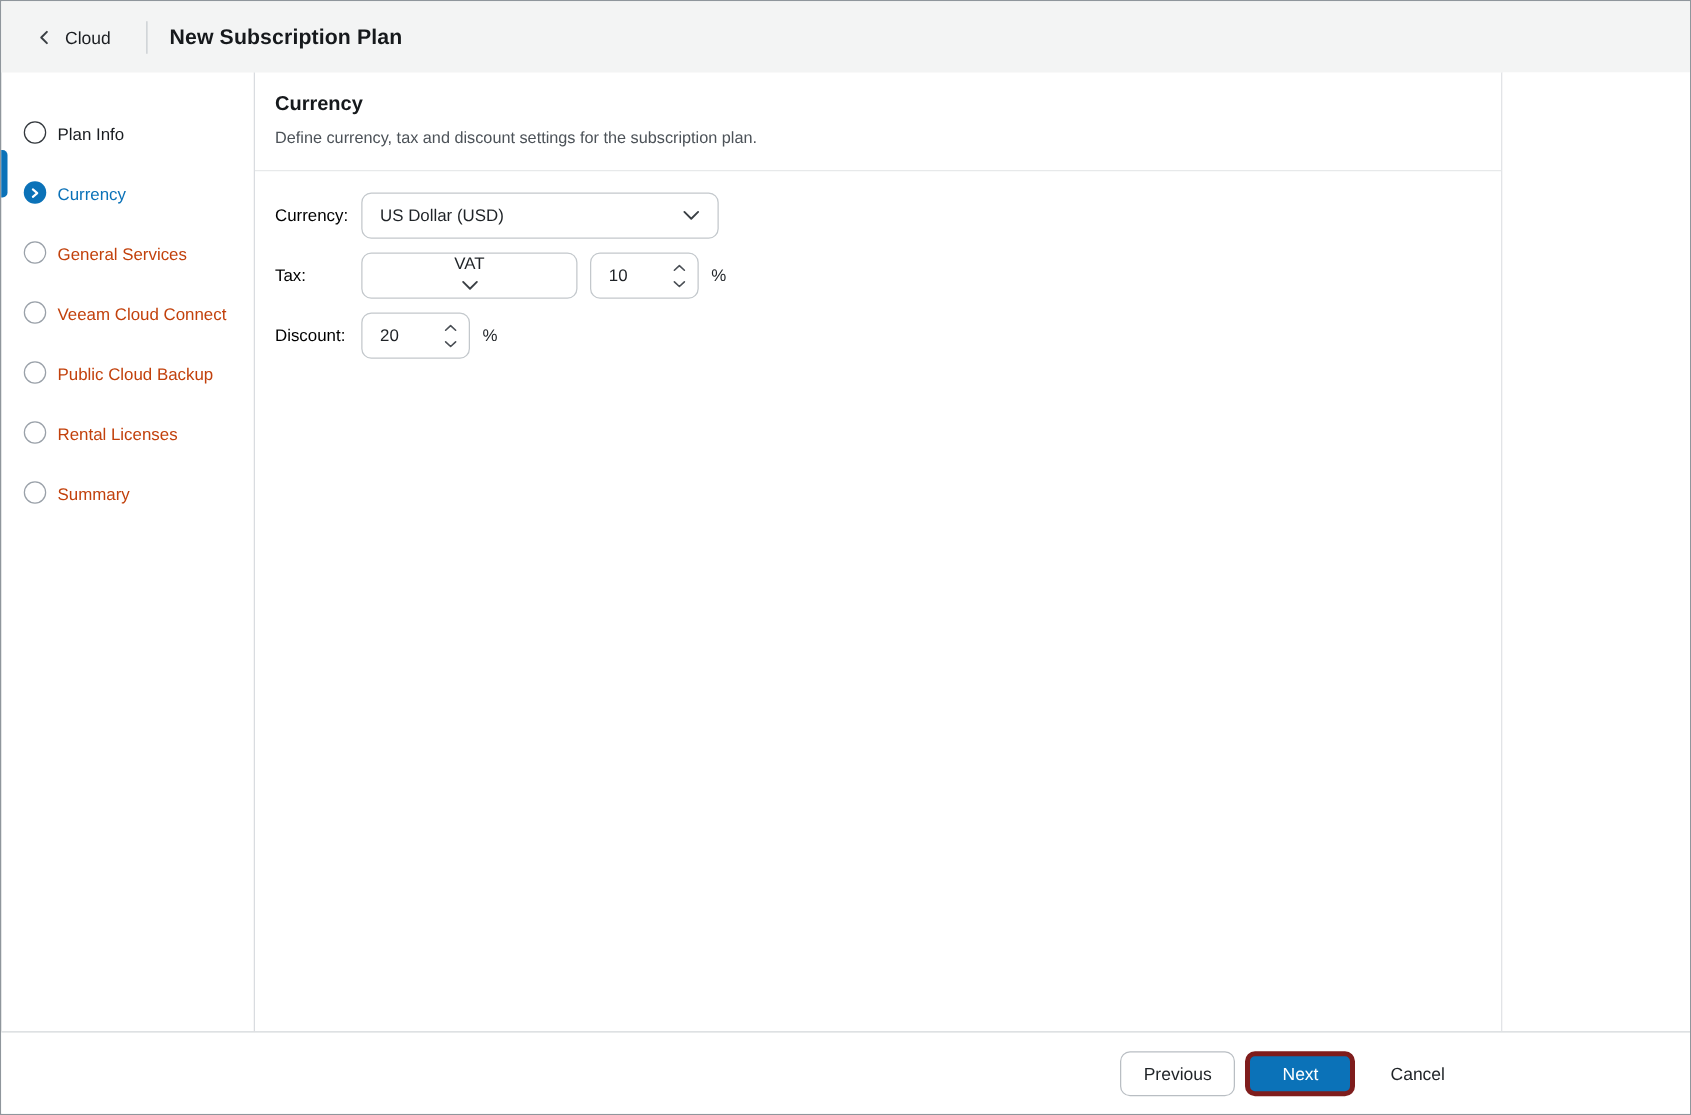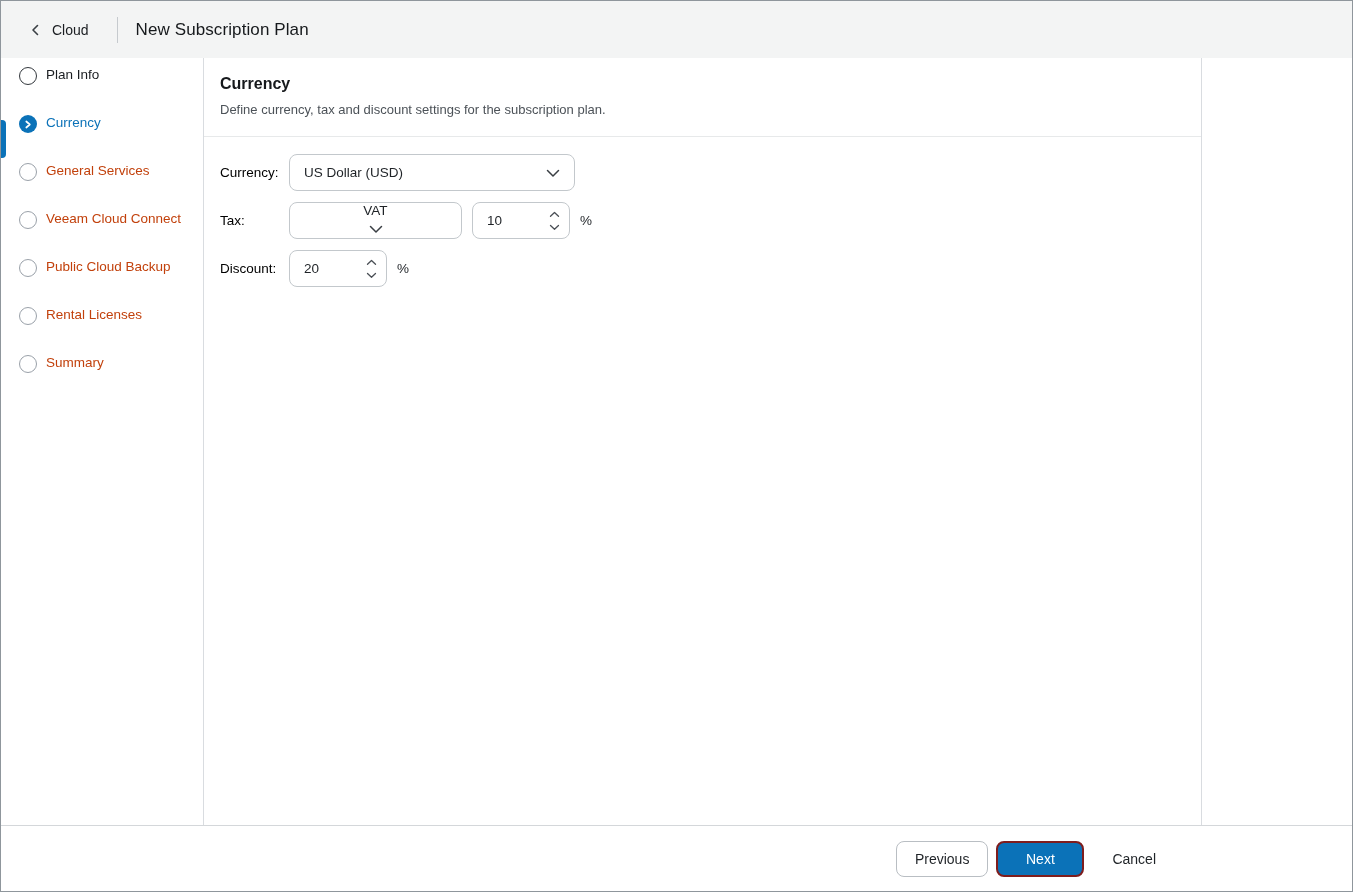--- a/index.html
+++ b/index.html
@@ -29,36 +29,36 @@
     background: none; border: none; cursor: pointer;
     font-family: inherit; font-size: 14px; color: #1a1d21;
     padding: 6px 4px;
   }
   .back-btn svg { display: block; }
   .header-divider {
     width: 1px; height: 26px; background: #c6cace;
     margin: 0 18px 0 24px;
   }
   .page-title {
-    font-size: 17px; font-weight: 400; color: #16191c;
+    font-size: 17px; font-weight: 700; color: #16191c;
     letter-spacing: .1px;
   }
 
   
   .main-row { flex: 1 1 auto; display: flex; min-height: 0; }
   .sidebar {
     width: 203px; flex: 0 0 203px;
     border-right: 1px solid #d9dce0;
     padding-top: 9px;
     position: relative;
   }
   .step {
     position: relative;
     height: 48px;
-    display: flex; align-items: flex-start; gap: 9px;
+    display: flex; align-items: flex-end; gap: 9px;
     padding-left: 18px;
     cursor: pointer;
     background: none; border: none; width: 100%;
     font-family: inherit; text-align: left;
   }
   .step-circle {
     width: 18px; height: 18px; flex: 0 0 18px;
     border-radius: 50%;
     border: 1.5px solid #9aa1a9;
     display: flex; align-items: center; justify-content: center;
@@ -111,21 +111,21 @@
     border-radius: 8px;
     background: #fff;
     display: flex; align-items: center;
     position: relative;
     cursor: pointer;
   }
   .select-box { padding: 0 14px; justify-content: space-between; }
   .select-box .select-value { font-size: 13.5px; color: #1f2327; }
   .w-currency { width: 286px; }
   .w-tax { width: 173px; flex-direction: column; }
-  .num-box { width: 98px; }
+  .num-box { width: 87px; }
   .num-box input {
     border: none; outline: none; background: transparent;
     font-family: inherit; font-size: 13.5px; color: #1f2327;
     width: 52px; padding: 0 0 0 14px; height: 100%;
   }
   .spinner {
     position: absolute; right: 8px; top: 0; bottom: 0;
     display: flex; flex-direction: column; justify-content: center; gap: 3px;
   }
   .spin-btn {
@@ -152,21 +152,21 @@
     display: inline-flex; align-items: center; justify-content: center; text-align: center;
   }
   .btn-secondary {
     min-width: 87px; padding: 0 18px;
     background: #ffffff; color: #1f2327;
     border: 1px solid #b9bec3;
   }
   .btn-primary {
     min-width: 88px; padding: 0 22px;
     background: #0b72b8; color: #ffffff;
-    border: 2px solid #7f1d1d;
+    border: 4px solid #7f1d1d;
     margin-left: 8px;
   }
   .btn-link {
     background: none; border: none;
     color: #1f2327; padding: 0 10px;
     margin-left: 18px;
   }
 </style>
 </head>
 <body>

